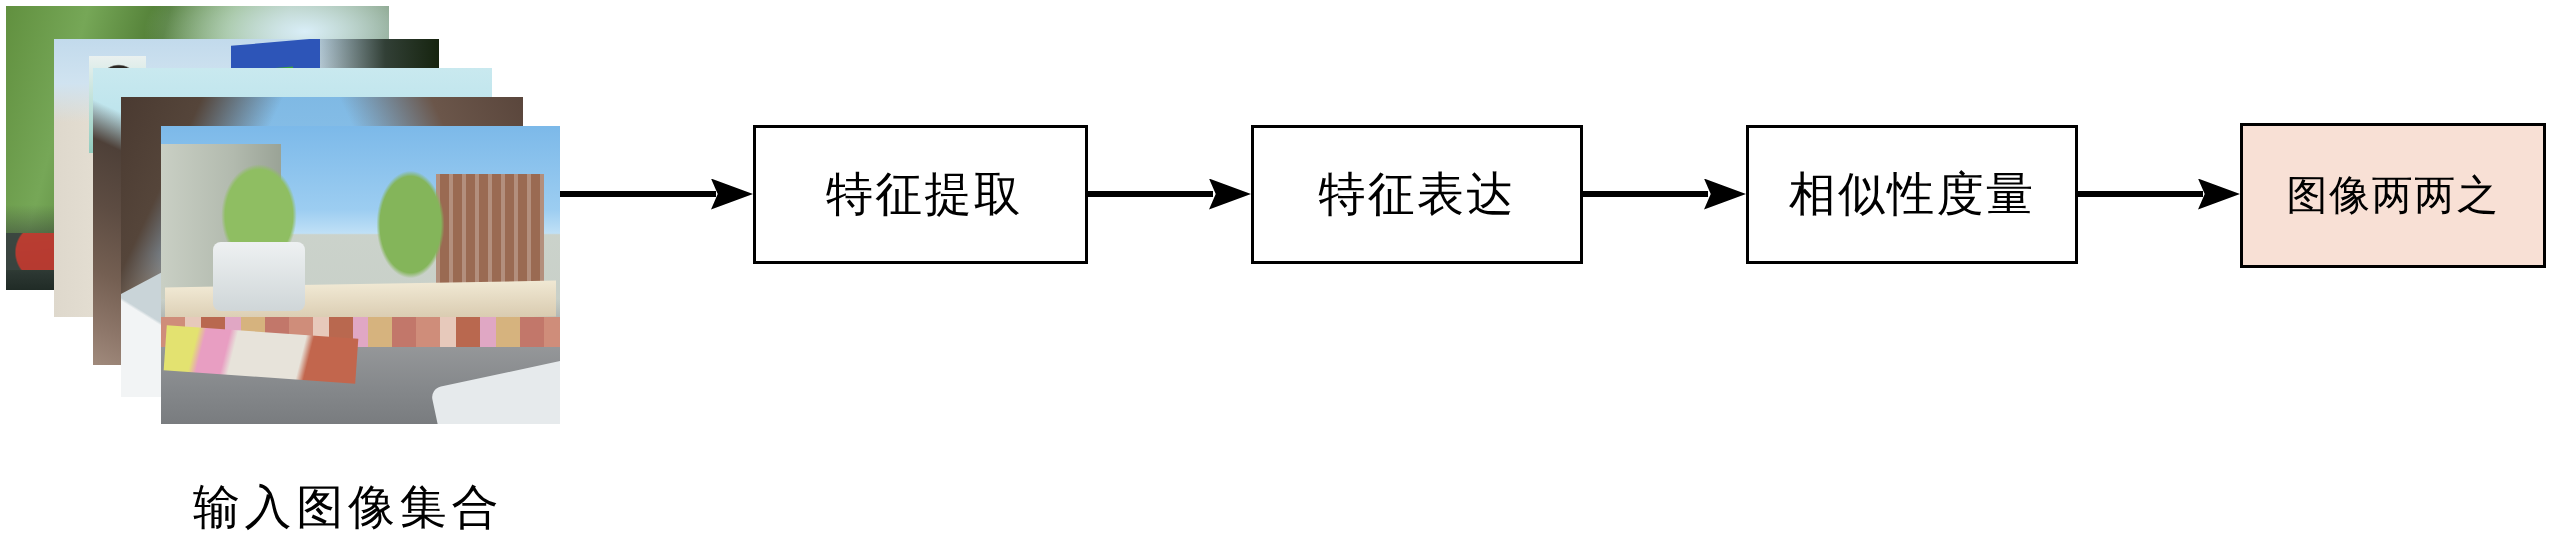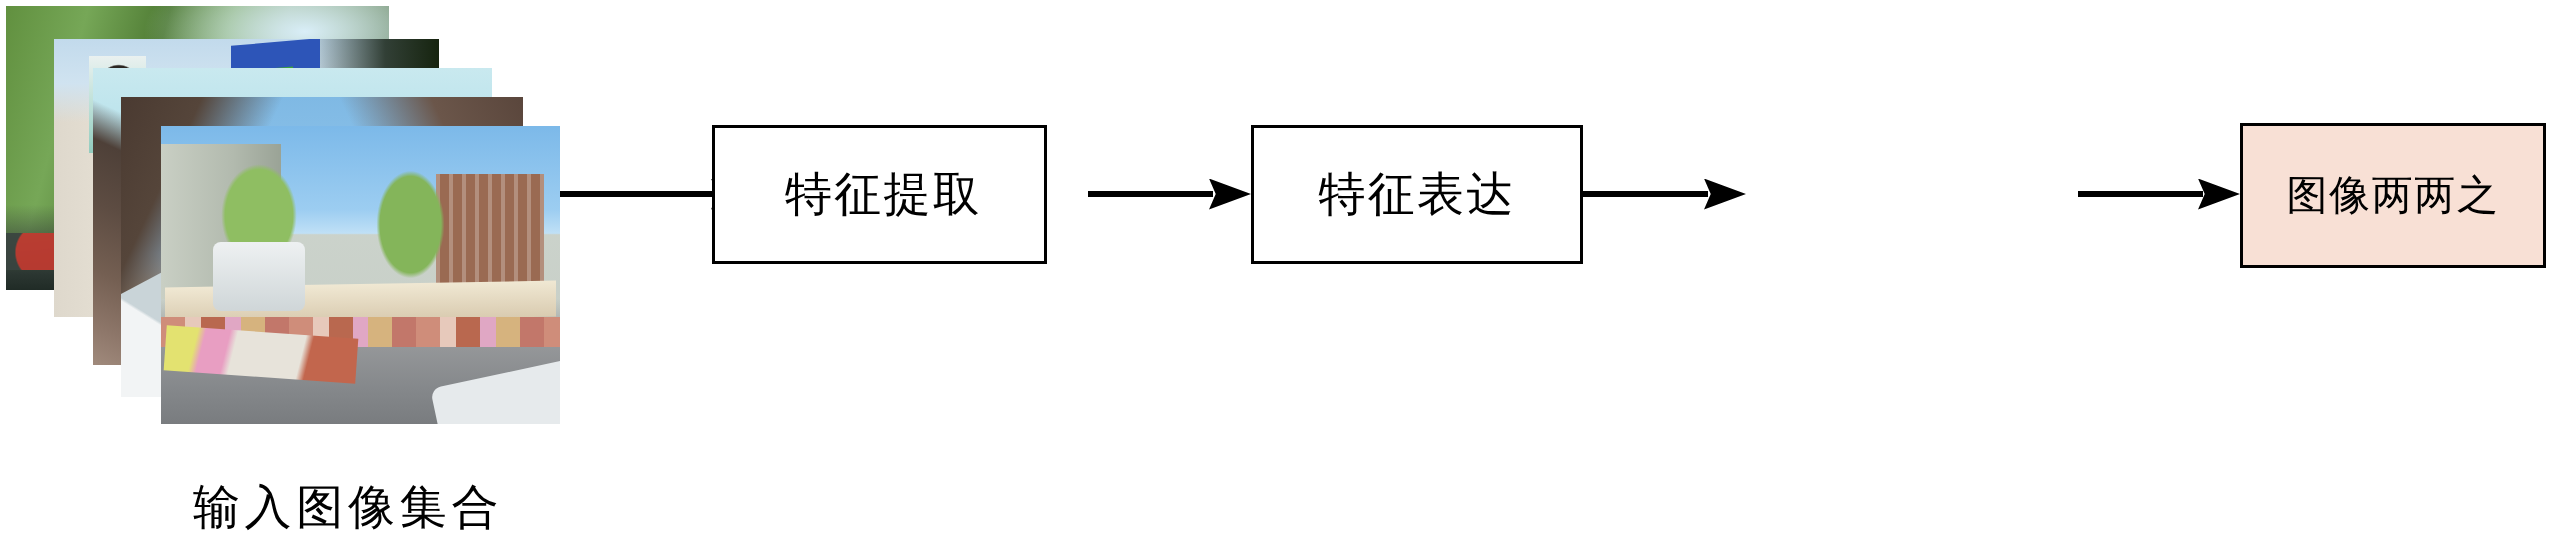--- a/index.html
+++ b/index.html
@@ -87,21 +87,21 @@
     position:absolute;left:177px;top:476px;width:342px;
     font-size:47px;letter-spacing:4.7px;color:#000;text-align:center;white-space:nowrap;
   }
   
   .step-box{
     position:absolute;top:125px;height:139px;box-sizing:border-box;
     border:3.9px solid #000;background:#ffffff;
     display:flex;align-items:center;justify-content:center;
     font-size:47px;letter-spacing:2.3px;color:#000;text-align:center;
   }
-  .box1{left:712px;width:335px;padding-left:8px;}
+  .box1{left:753px;width:335px;padding-left:8px;}
   .box2{left:1251px;width:332px;}
   .box3{left:1746px;width:332px;}
   .box4{
     left:2240px;top:123px;width:306px;height:145px;
     background:#f8e0d5;flex-direction:column;justify-content:center;
     font-size:41px;line-height:61px;letter-spacing:1.6px;
   }
   .box4 span{display:block;}
   
   .arrow{position:absolute;top:191px;height:6.2px;}
@@ -167,18 +167,21 @@
     <div class="shaft"></div>
     <div class="head"></div>
   </div>
 
   <div class="step-box box1">
     <span>特征提取</span>
   </div>
   <div class="step-box box2">
     <span>特征表达</span>
   </div>
+  <div class="step-box box3">
+    <span>相似性度量</span>
+  </div>
   <div class="step-box box4">
     <span>图像两两之</span>
   </div>
 
 </div>
 
 
 </body></html>

